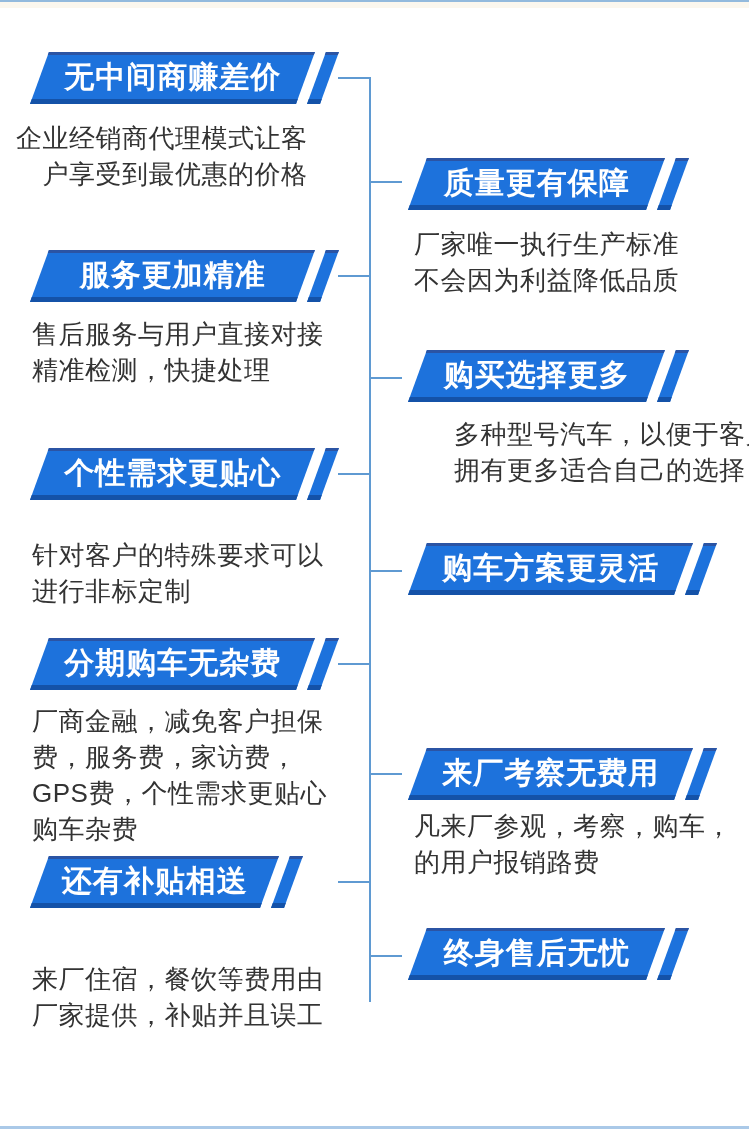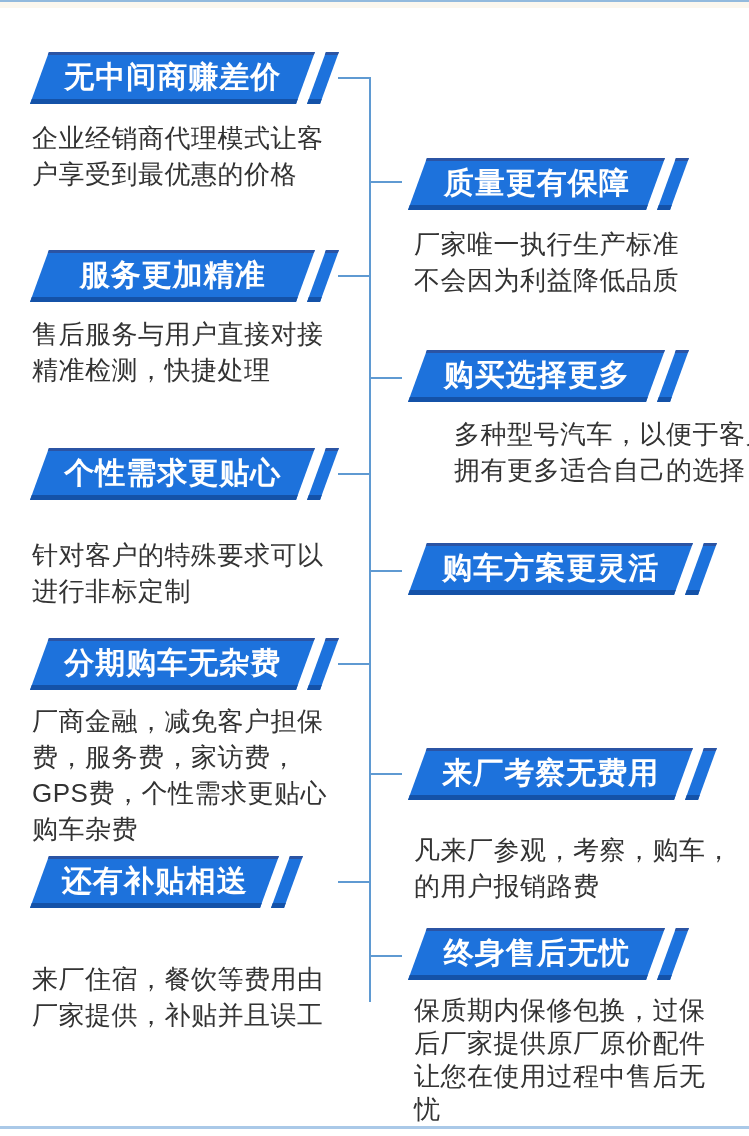--- a/index.html
+++ b/index.html
@@ -74,21 +74,21 @@
 
   <div class="connector" style="left:370px;top:181px;width:32px;"></div>
   <div class="connector" style="left:370px;top:377px;width:32px;"></div>
   <div class="connector" style="left:370px;top:570px;width:32px;"></div>
   <div class="connector" style="left:370px;top:773px;width:32px;"></div>
   <div class="connector" style="left:370px;top:955px;width:32px;"></div>
 
   <div class="banner" style="left:30px;top:52px;width:266px;">
     <span class="t">无中间商赚差价</span>
   </div>
-  <div class="desc" style="left:32px;top:120px;">
+  <div class="desc" style="left:16px;top:120px;text-align:right;">
     <div>企业经销商代理模式让客</div>
     <div>户享受到最优惠的价格</div>
   </div>
 
   <div class="banner" style="left:30px;top:250px;width:266px;">
     <span class="t">服务更加精准</span>
   </div>
   <div class="desc" style="left:32px;top:316px;">
     <div>售后服务与用户直接对接</div>
     <div>精准检测，快捷处理</div>
@@ -136,30 +136,24 @@
     <div>拥有更多适合自己的选择</div>
   </div>
 
   <div class="banner" style="left:408px;top:543px;width:266px;">
     <span class="t">购车方案更灵活</span>
   </div>
 
   <div class="banner" style="left:408px;top:748px;width:266px;">
     <span class="t">来厂考察无费用</span>
   </div>
-  <div class="desc" style="left:414px;top:832px;">
+  <div class="desc" style="left:414px;top:808px;">
     <div>凡来厂参观，考察，购车，</div>
     <div>的用户报销路费</div>
   </div>
 
   <div class="banner" style="left:408px;top:928px;width:238px;">
     <span class="t">终身售后无忧</span>
   </div>
-  <div class="desc tight" style="left:414px;top:994px;">
-    <div>保质期内保修包换，过保</div>
-    <div>后厂家提供原厂原价配件</div>
-    <div>让您在使用过程中售后无</div>
-    <div>忧</div>
-  </div>
 
   <div class="bottom-rule"></div>
 
 </div>
 
 </body></html>

